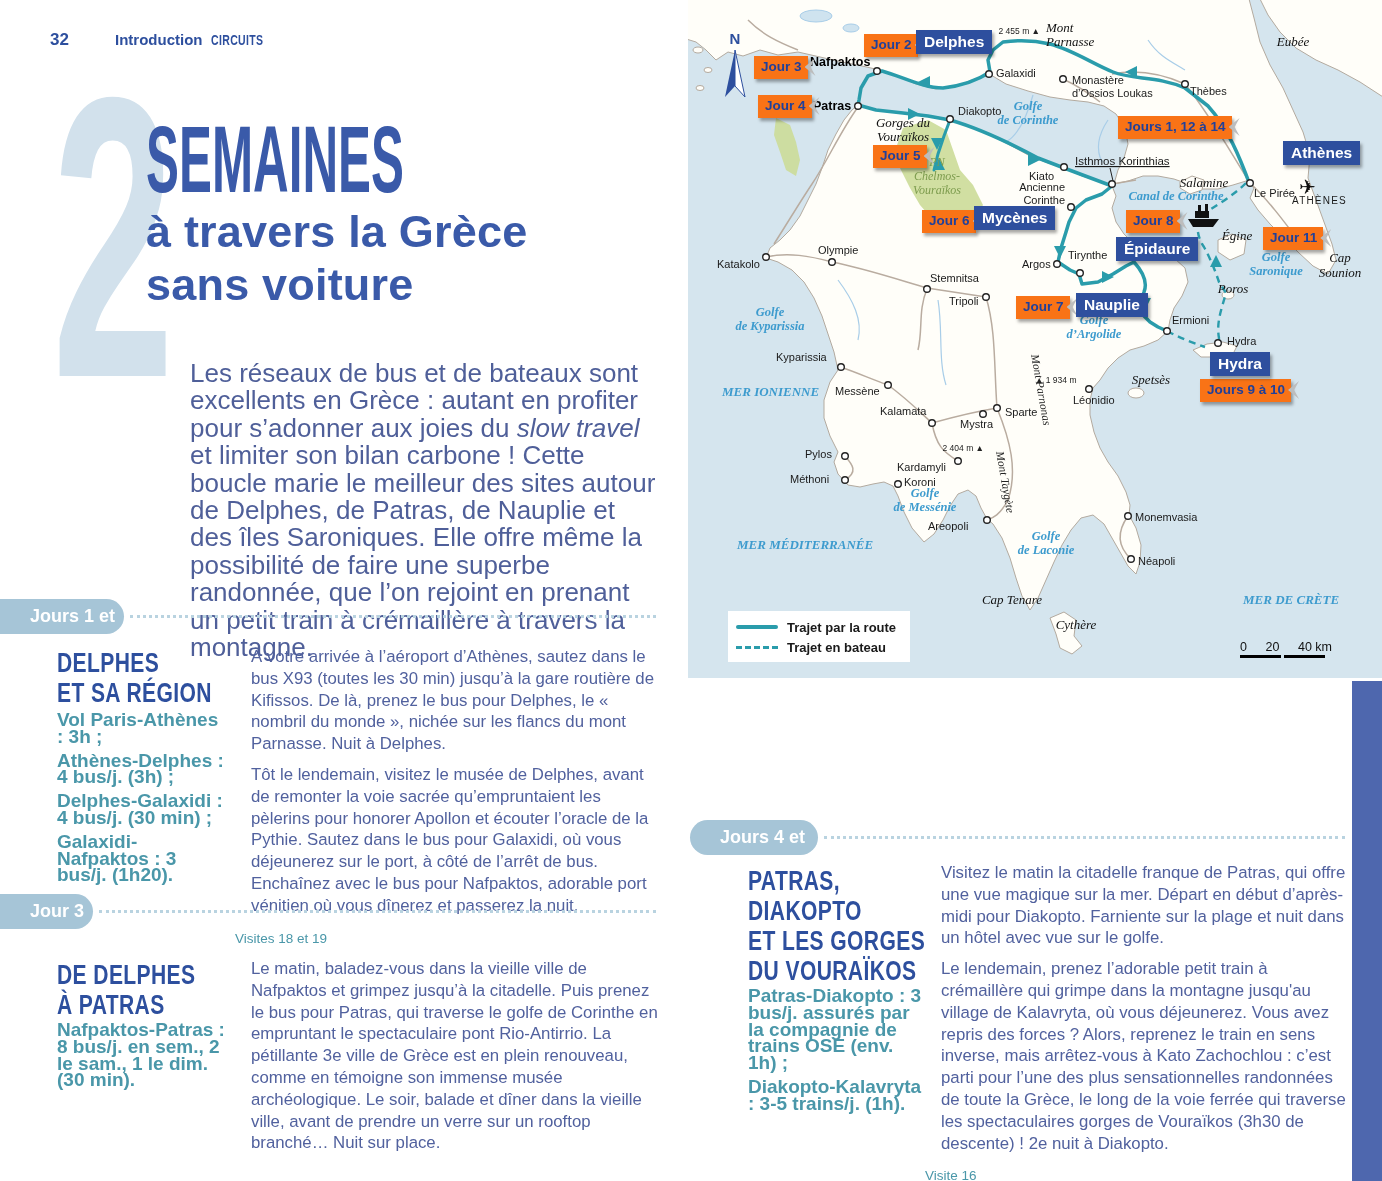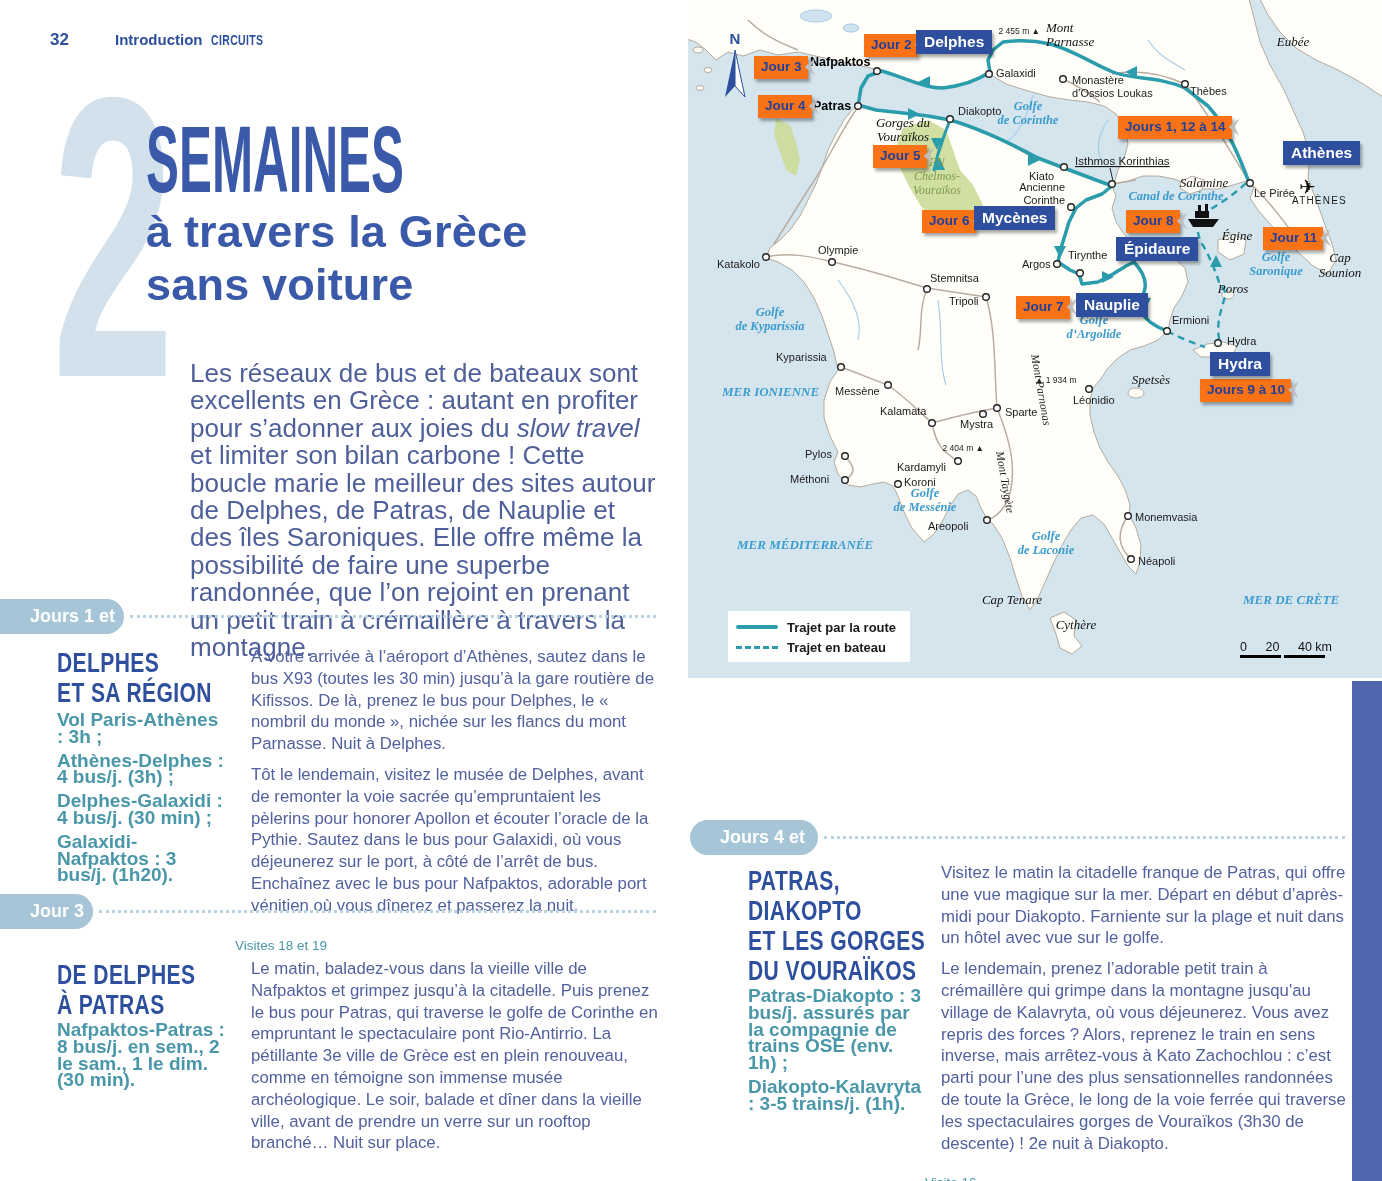--- a/index.html
+++ b/index.html
@@ -23,21 +23,21 @@
   
   .badge{position:absolute;height:35px;background:#a6c5d7;border-radius:0 18px 18px 0;
          color:#fff;font-weight:bold;font-size:18px;line-height:35px;padding-left:30px;box-sizing:border-box;}
   .leader{position:absolute;height:0;border-top:3px dotted #b9d3e0;}
   .sec-title{position:absolute;font-size:27px;line-height:30px;font-weight:bold;color:#2d4f9e;
          transform:scaleX(.78);transform-origin:left top;white-space:nowrap;letter-spacing:.5px;}
   .transport{position:absolute;color:#4a97a9;font-size:19px;line-height:16.8px;font-weight:bold;}
   .transport p{margin:0 0 7px 0;}
   .bodycol{position:absolute;color:#51619e;font-size:16.8px;line-height:21.8px;}
   .bodycol p{margin:0 0 9px 16px;}
-  .visits{color:#4a97a9;font-size:13.5px;margin-top:18px;}
+  .visits{color:#4a97a9;font-size:13.5px;margin-top:11px;}
   
   .map{position:absolute;left:688px;top:0;width:694px;height:678px;}
   .map svg{position:absolute;left:0;top:0;}
   .map .ml-town{font:11px "Liberation Sans",sans-serif;fill:#1a1a1a;}
   .map .ml-townb{font:bold 12.5px "Liberation Sans",sans-serif;fill:#000;}
   .map .ml-cap{font:10px "Liberation Sans",sans-serif;letter-spacing:1.2px;fill:#1a1a1a;}
   .map .ml-under{font:11.5px "Liberation Sans",sans-serif;fill:#1a1a1a;}
   .map .ml-sea{font:italic bold 12.5px "Liberation Serif",serif;fill:#3d9bce;}
   .map .ml-seacap{font:italic bold 13px "Liberation Serif",serif;fill:#3d9bce;}
   .map .ml-geo{font:italic 13px "Liberation Serif",serif;fill:#111;}

